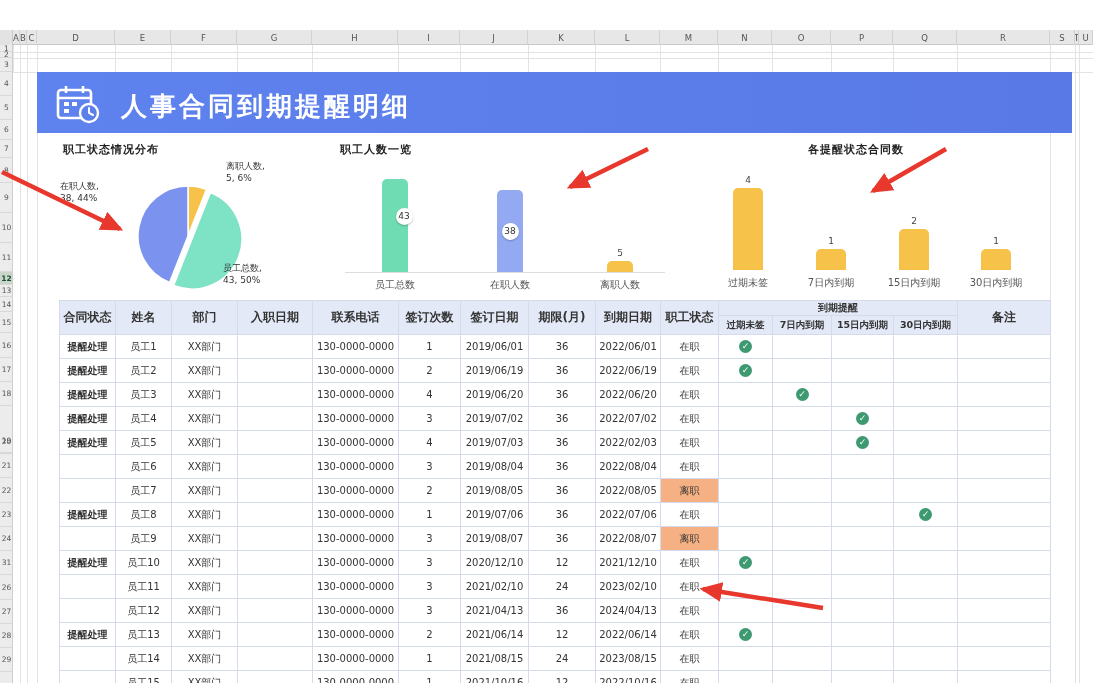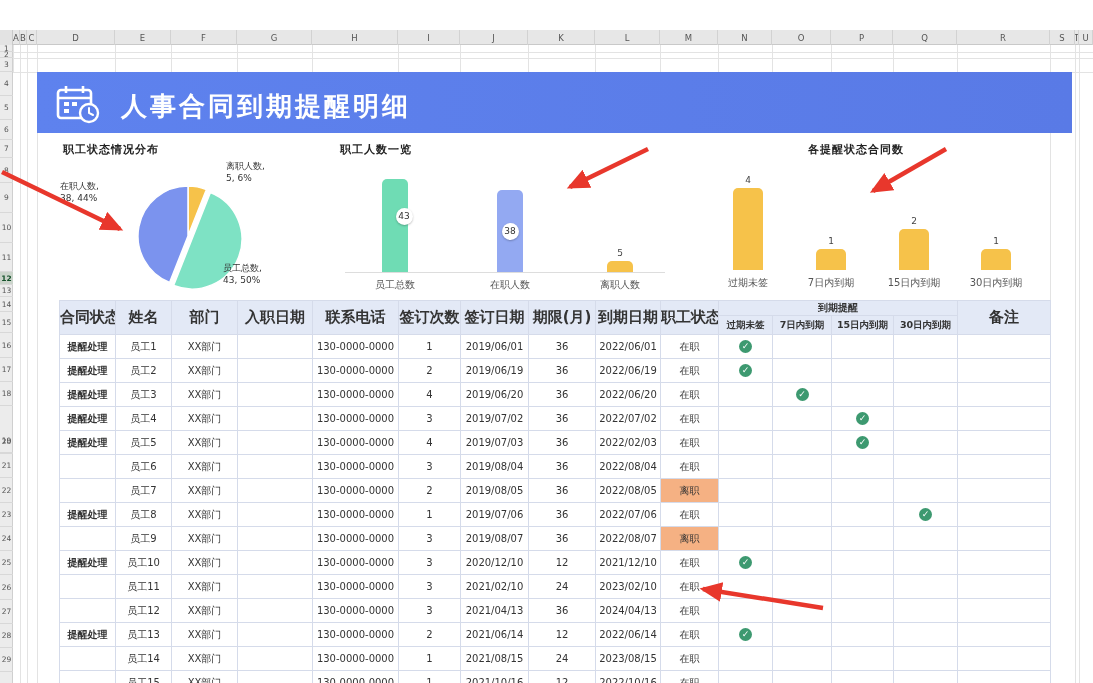--- a/index.html
+++ b/index.html
@@ -51,21 +51,21 @@
                font-size:9px; line-height:17px; text-align:center; box-shadow:0 1px 2px rgba(0,0,0,.25); }
   .bar-val { position:absolute; font-size:9px; color:#444; text-align:center; width:30px; }
   .bar-cat { position:absolute; font-size:10px; color:#555; text-align:center; width:72px; }
   .baseline { position:absolute; height:1px; background:#ddd; }
 
   
   .main-table { position:absolute; left:59px; top:300px; width:991px; border-collapse:collapse;
                 table-layout:fixed; z-index:2; background:#fff; }
   .main-table th, .main-table td { border:1px solid #D5DBEA; text-align:center; vertical-align:middle;
                                    overflow:hidden; white-space:nowrap; }
-  .main-table th { background:#E3E9F6; color:#333; font-weight:bold; font-size:15px; }
+  .main-table th { background:#E3E9F6; color:#333; font-weight:bold; font-size:12px; }
   .main-table thead tr:first-child th.group-th { height:15px; font-size:10px; }
   .main-table thead tr:last-child th { height:19px; font-size:9.5px; }
   .main-table td { height:24px; font-size:10px; color:#333; }
   .alert-text { color:#FF2A2A; font-weight:bold; }
   .state-leave { background:#F5B183; }
   .check { display:inline-block; width:13px; height:13px; border-radius:50%; background:#3D9970; color:#fff;
            font-size:9px; line-height:13px; text-align:center; font-weight:bold; }
 
   #arrows { position:absolute; left:0; top:0; z-index:30; pointer-events:none; }
 </style>
@@ -118,21 +118,21 @@
       <div class="row-num" style="top: 312px; height: 21px;">15</div>
       <div class="row-num" style="top: 333px; height: 25px;">16</div>
       <div class="row-num" style="top: 358px; height: 24px;">17</div>
       <div class="row-num" style="top: 382px; height: 24px;">18</div>
       <div class="row-num" style="top: 429px; height: 24px;">19</div>
       <div class="row-num" style="top: 430px; height: 24px;">20</div>
       <div class="row-num" style="top: 454px; height: 24px;">21</div>
       <div class="row-num" style="top: 478px; height: 25px;">22</div>
       <div class="row-num" style="top: 503px; height: 24px;">23</div>
       <div class="row-num" style="top: 527px; height: 24px;">24</div>
-      <div class="row-num" style="top: 551px; height: 24px;">25</div>
+      <div class="row-num" style="top: 551px; height: 24px;">31</div>
       <div class="row-num" style="top: 575px; height: 25px;">26</div>
       <div class="row-num" style="top: 600px; height: 24px;">27</div>
       <div class="row-num" style="top: 624px; height: 24px;">28</div>
       <div class="row-num" style="top: 648px; height: 24px;">29</div>
     </div>
   <div id="gridlines">
       <div class="vline" style="left: 13px; top: 45px; height: 27px;"></div>
       <div class="vline" style="left: 20px; top: 45px; height: 27px;"></div>
       <div class="vline" style="left: 27px; top: 45px; height: 27px;"></div>
       <div class="vline" style="left: 37px; top: 45px; height: 27px;"></div>

